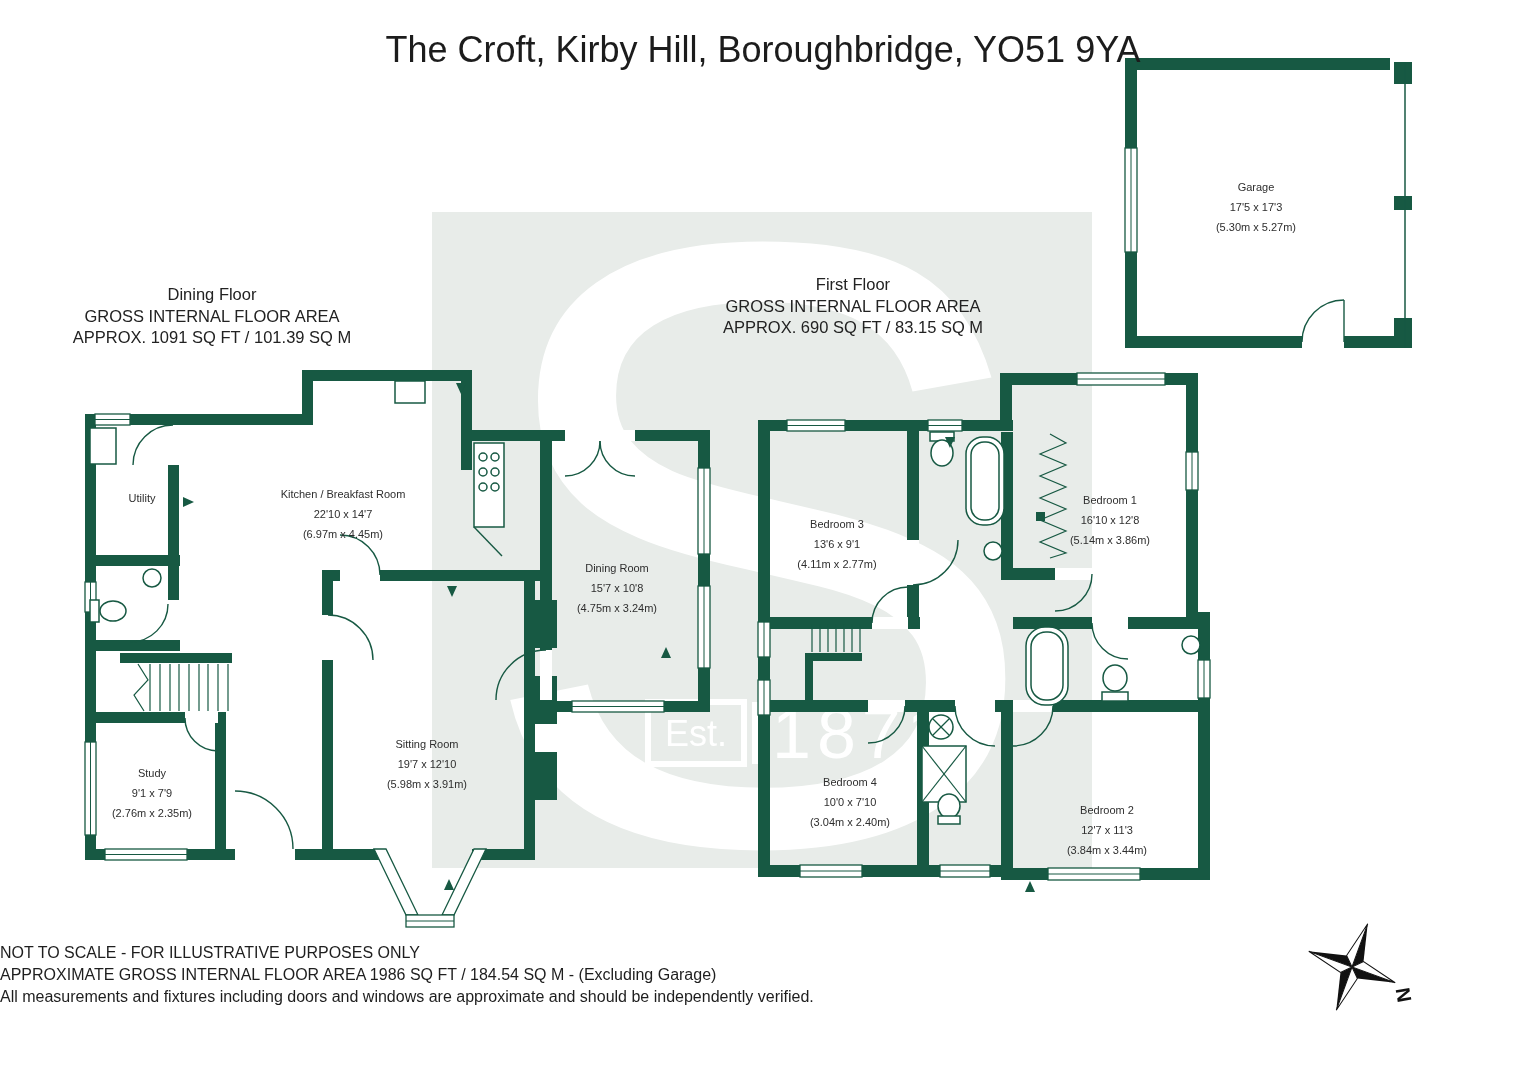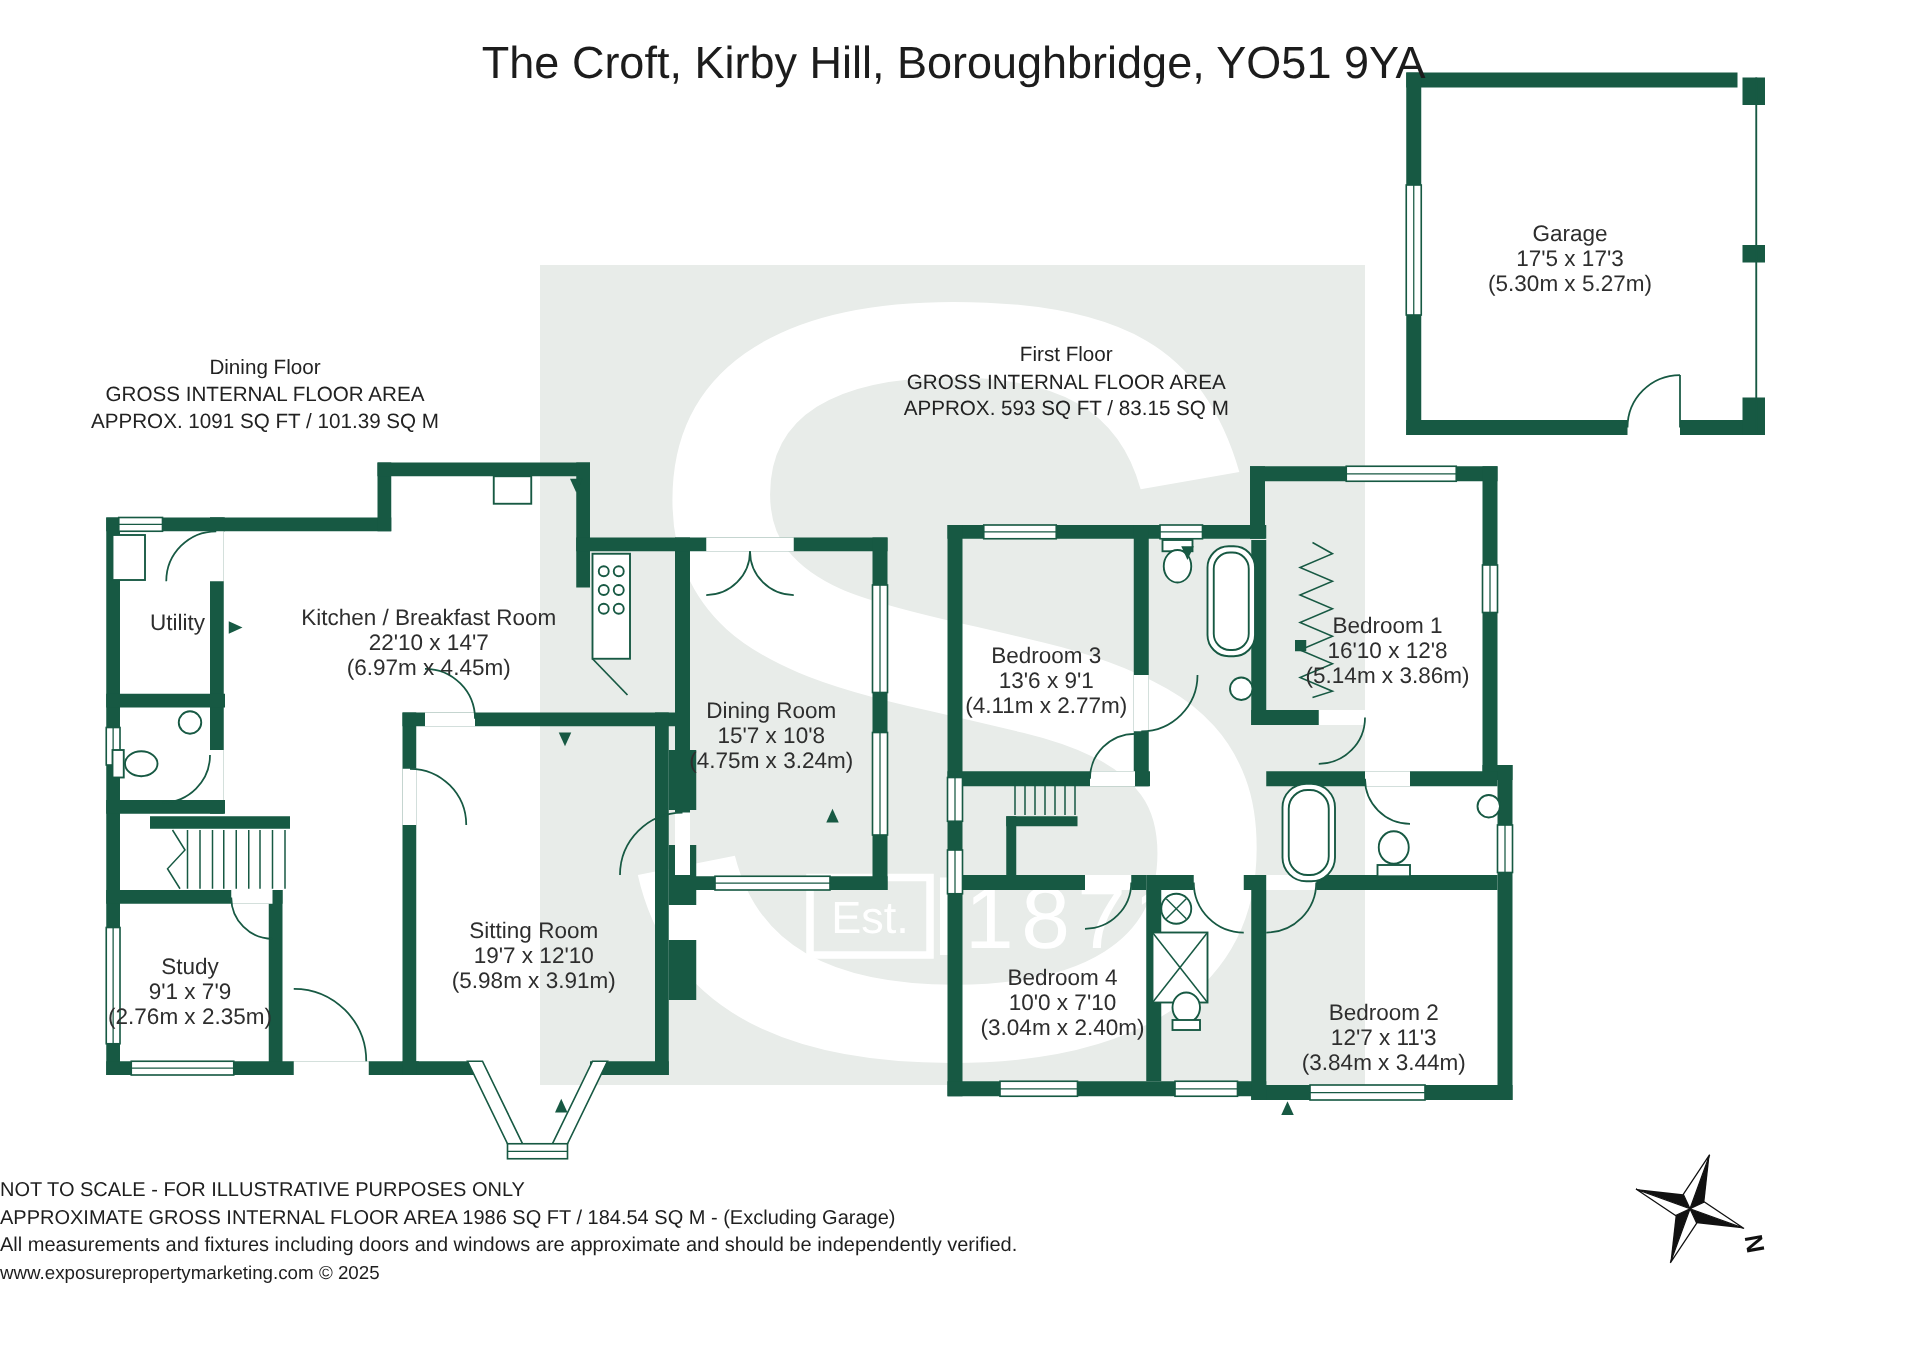--- a/index.html
+++ b/index.html
@@ -12,21 +12,21 @@
   .main-title{
     position:absolute;left:763px;top:29px;transform:translateX(-50%);
     font-size:36px;color:#1c1c1c;white-space:nowrap;
   }
   .floor-heading{
     position:absolute;transform:translateX(-50%);text-align:center;
     font-size:16.5px;line-height:21.5px;color:#222;white-space:nowrap;
   }
   .room-label{
     position:absolute;transform:translateX(-50%);text-align:center;
-    font-size:18px;line-height:20px;color:#2e2e2e;white-space:nowrap;
+    font-size:11px;line-height:20px;color:#2e2e2e;white-space:nowrap;
   }
   .footer{
     position:absolute;left:0;width:1527px;top:942px;text-align:left;
     font-size:16px;line-height:22px;color:#1e1e1e;
   }
   .footer .small{font-size:15px;}
 </style>
 </head>
 <body>
 
@@ -300,21 +300,21 @@
 
 <div class="floor-heading" style="left:212px;top:284px">
   <div>Dining Floor</div>
   <div>GROSS INTERNAL FLOOR AREA</div>
   <div>APPROX. 1091 SQ FT / 101.39 SQ M</div>
 </div>
 
 <div class="floor-heading" style="left:853px;top:274px">
   <div>First Floor</div>
   <div>GROSS INTERNAL FLOOR AREA</div>
-  <div>APPROX. 593 SQ FT / 83.15 SQ M</div>
+  <div>APPROX. 690 SQ FT / 83.15 SQ M</div>
 </div>
 
 <div class="room-label" style="left:1256px;top:177px">
   <div>Garage</div>
   <div>17'5 x 17'3</div>
   <div>(5.30m x 5.27m)</div>
 </div>
 
 <div class="room-label" style="left:142px;top:488px">
   <div>Utility</div>
@@ -365,16 +365,15 @@
 <div class="room-label" style="left:850px;top:772px">
   <div>Bedroom 4</div>
   <div>10'0 x 7'10</div>
   <div>(3.04m x 2.40m)</div>
 </div>
 
 <div class="footer">
   <div>NOT TO SCALE - FOR ILLUSTRATIVE PURPOSES ONLY</div>
   <div>APPROXIMATE GROSS INTERNAL FLOOR AREA 1986 SQ FT / 184.54 SQ M - (Excluding Garage)</div>
   <div>All measurements and fixtures including doors and windows are approximate and should be independently verified.</div>
-  <div class="small">www.exposurepropertymarketing.com © 2025</div>
 </div>
 
 </div>
 
 </body></html>

